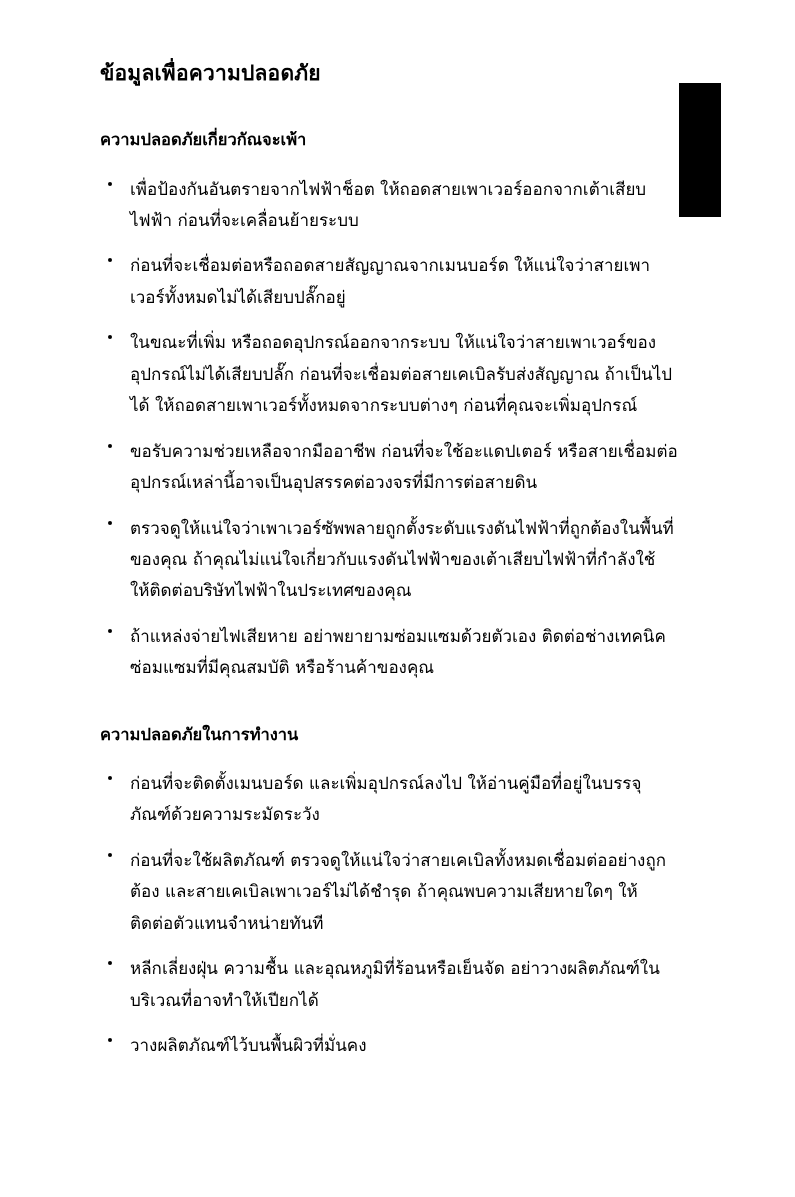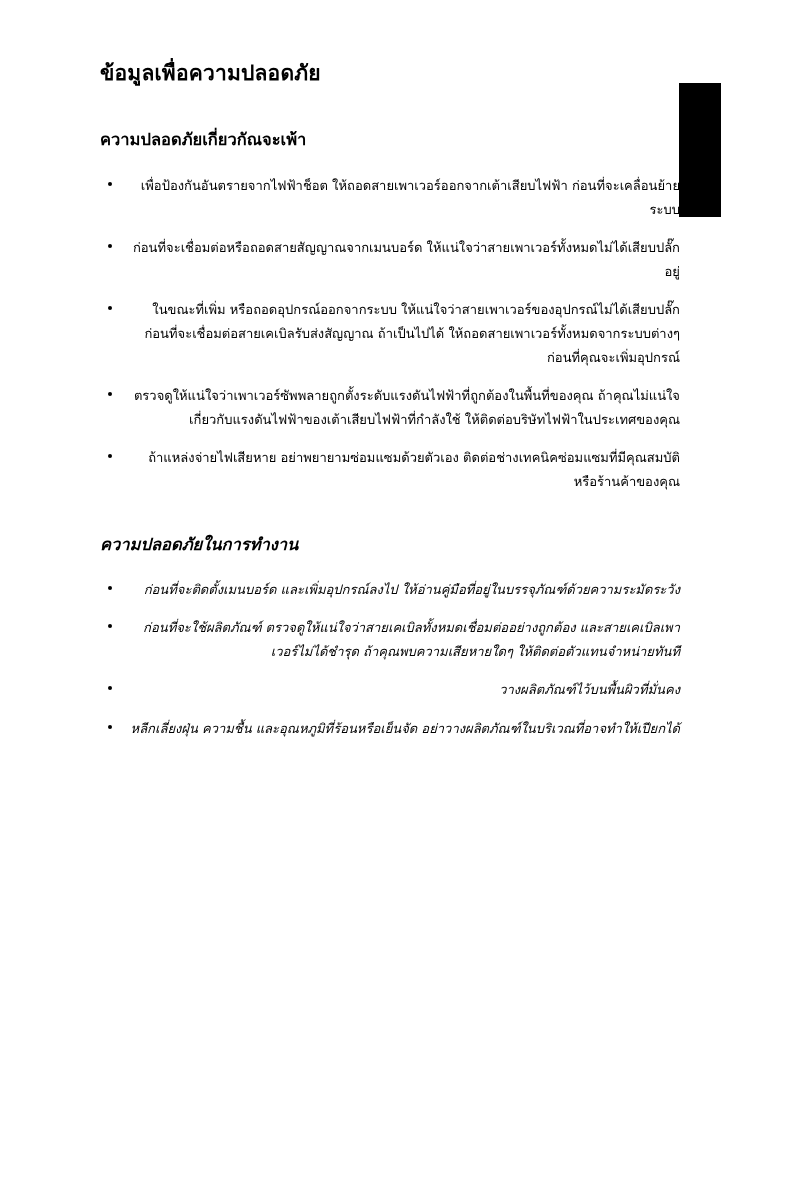--- a/index.html
+++ b/index.html
@@ -53,64 +53,64 @@
   }
   ul.bullets {
     list-style: none;
     margin: 0;
     padding: 0;
   }
   ul.bullets > li {
     position: relative;
     padding-left: 30px;
     margin-bottom: 14px;
-    font-size: 13px;
+    font-size: 17px;
     line-height: 1.85;
-    text-align: right;
+    text-align: left;
   }
   ul.bullets > li:before {
     content: "";
     position: absolute;
     left: 8px;
     top: 8px;
     width: 4px;
     height: 4px;
     border-radius: 50%;
     background: #000;
   }
   .section-two {
-    font-style: italic;
   }
 </style>
 </head>
 <body>
 
 <div class="page">
 
   <div class="edge-tab"></div>
 
   <div class="content">
 
     <h1 class="doc-title">ข้อมูลเพื่อความปลอดภัย</h1>
 
     <div class="section">
       <h2 class="section-title">ความปลอดภัยเกี่ยวกัณจะเพ้า</h2>
       <ul class="bullets">
         <li>เพื่อป้องกันอันตรายจากไฟฟ้าช็อต ให้ถอดสายเพาเวอร์ออกจากเต้าเสียบไฟฟ้า ก่อนที่จะเคลื่อนย้ายระบบ</li>
         <li>ก่อนที่จะเชื่อมต่อหรือถอดสายสัญญาณจากเมนบอร์ด ให้แน่ใจว่าสายเพาเวอร์ทั้งหมดไม่ได้เสียบปลั๊กอยู่</li>
         <li>ในขณะที่เพิ่ม หรือถอดอุปกรณ์ออกจากระบบ ให้แน่ใจว่าสายเพาเวอร์ของอุปกรณ์ไม่ได้เสียบปลั๊ก ก่อนที่จะเชื่อมต่อสายเคเบิลรับส่งสัญญาณ ถ้าเป็นไปได้ ให้ถอดสายเพาเวอร์ทั้งหมดจากระบบต่างๆ ก่อนที่คุณจะเพิ่มอุปกรณ์</li>
+        <li>ขอรับความช่วยเหลือจากมืออาชีพ ก่อนที่จะใช้อะแดปเตอร์ หรือสายเชื่อมต่อ อุปกรณ์เหล่านี้อาจเป็นอุปสรรคต่อวงจรที่มีการต่อสายดิน</li>
         <li>ตรวจดูให้แน่ใจว่าเพาเวอร์ซัพพลายถูกตั้งระดับแรงดันไฟฟ้าที่ถูกต้องในพื้นที่ของคุณ ถ้าคุณไม่แน่ใจเกี่ยวกับแรงดันไฟฟ้าของเต้าเสียบไฟฟ้าที่กำลังใช้ ให้ติดต่อบริษัทไฟฟ้าในประเทศของคุณ</li>
         <li>ถ้าแหล่งจ่ายไฟเสียหาย อย่าพยายามซ่อมแซมด้วยตัวเอง ติดต่อช่างเทคนิคซ่อมแซมที่มีคุณสมบัติ หรือร้านค้าของคุณ</li>
       </ul>
     </div>
 
     <div class="section section-two">
       <h2 class="section-title">ความปลอดภัยในการทำงาน</h2>
       <ul class="bullets">
         <li>ก่อนที่จะติดตั้งเมนบอร์ด และเพิ่มอุปกรณ์ลงไป ให้อ่านคู่มือที่อยู่ในบรรจุภัณฑ์ด้วยความระมัดระวัง</li>
         <li>ก่อนที่จะใช้ผลิตภัณฑ์ ตรวจดูให้แน่ใจว่าสายเคเบิลทั้งหมดเชื่อมต่ออย่างถูกต้อง และสายเคเบิลเพาเวอร์ไม่ได้ชำรุด ถ้าคุณพบความเสียหายใดๆ ให้ติดต่อตัวแทนจำหน่ายทันที</li>
+        <li>หลีกเลี่ยงฝุ่น ความชื้น และอุณหภูมิที่ร้อนหรือเย็นจัด อย่าวางผลิตภัณฑ์ในบริเวณที่อาจทำให้เปียกได้</li>
         <li>วางผลิตภัณฑ์ไว้บนพื้นผิวที่มั่นคง</li>
-        <li>หลีกเลี่ยงฝุ่น ความชื้น และอุณหภูมิที่ร้อนหรือเย็นจัด อย่าวางผลิตภัณฑ์ในบริเวณที่อาจทำให้เปียกได้</li>
       </ul>
     </div>
 
   </div>
 </div>
 
 </body></html>

